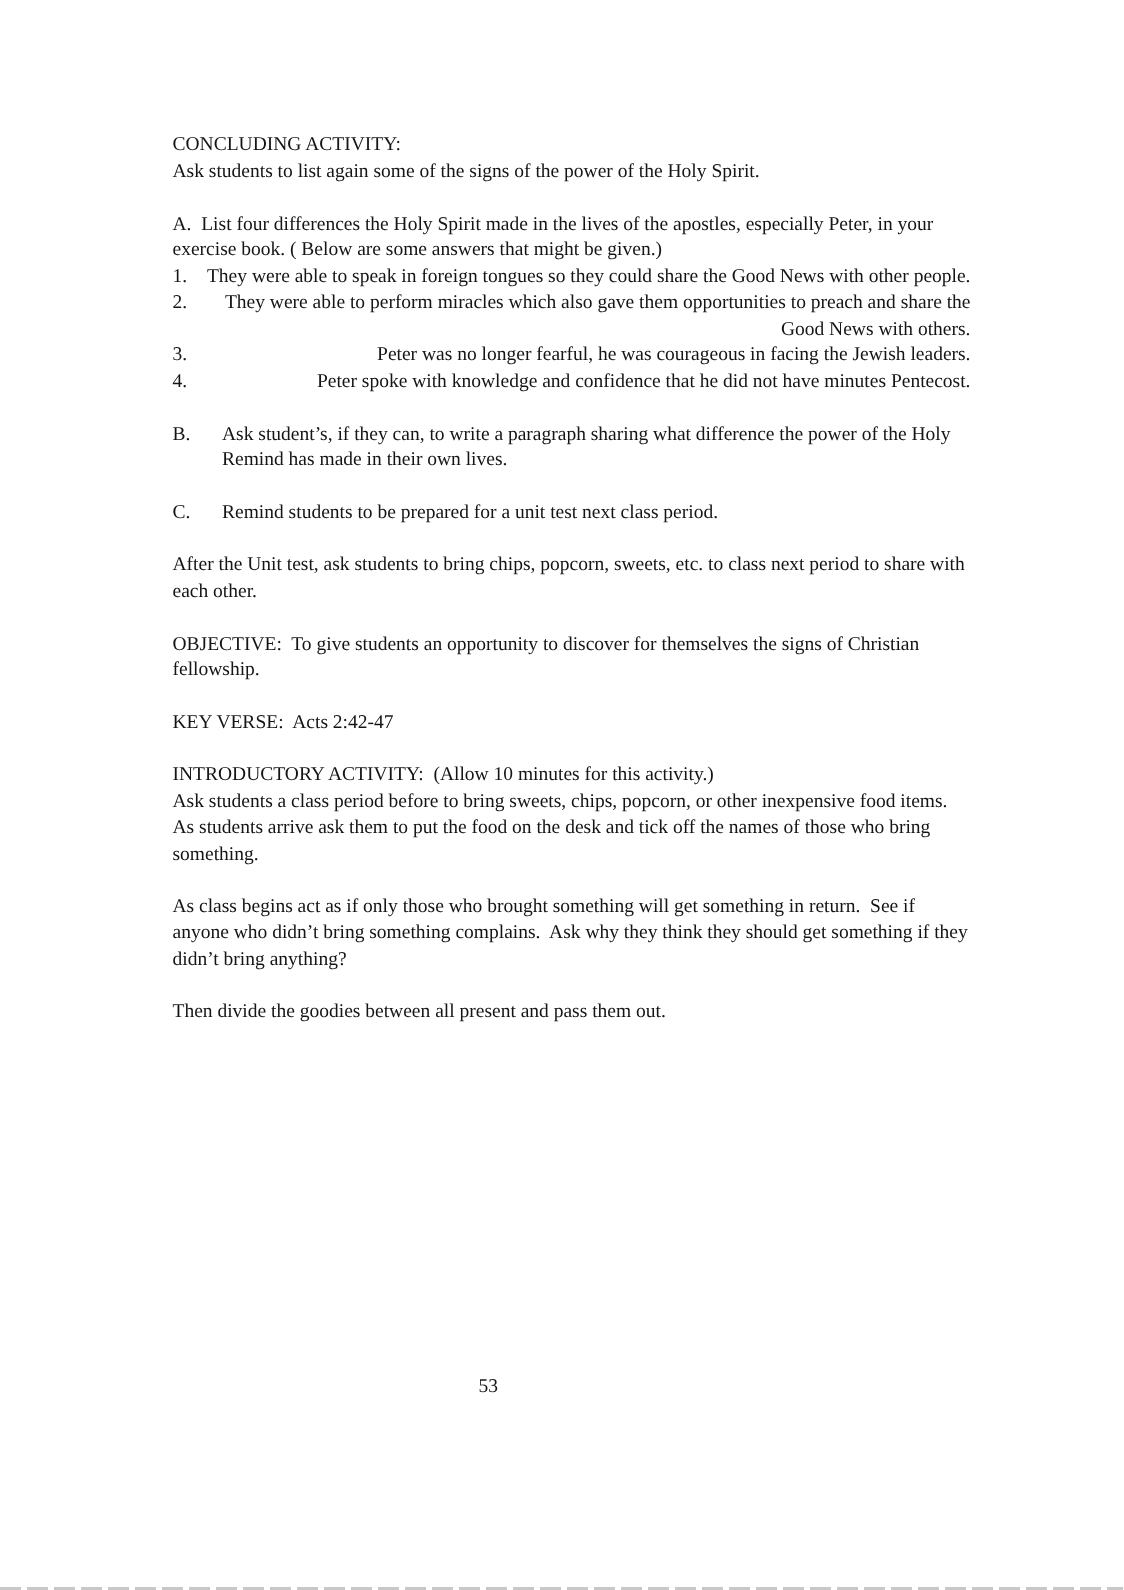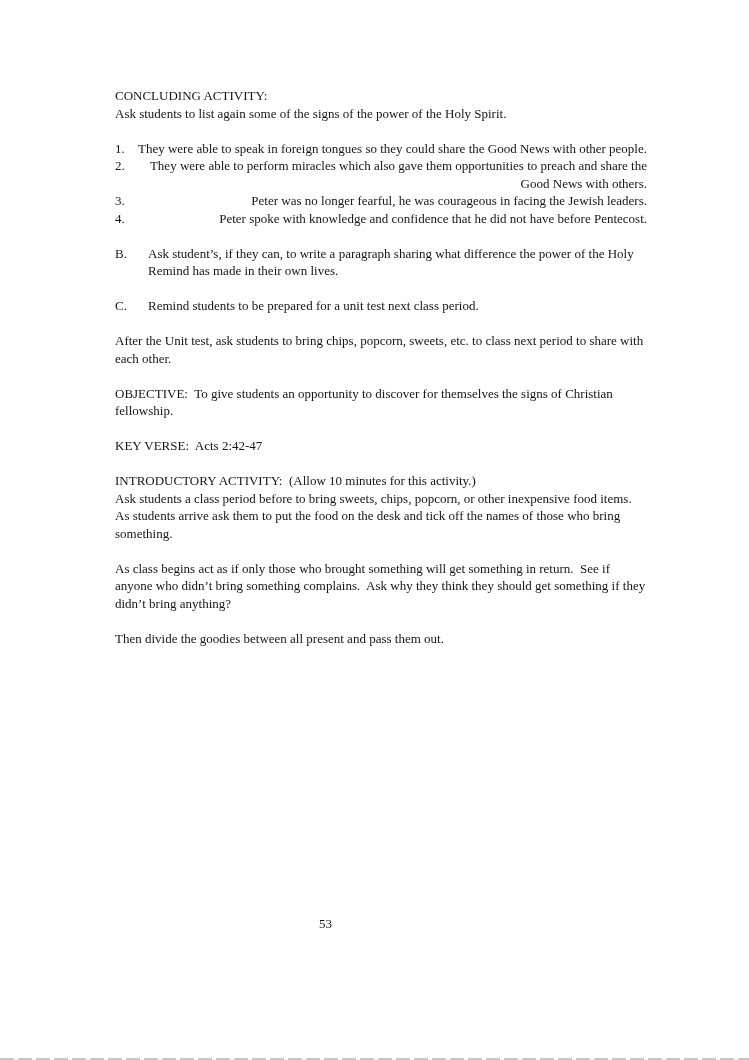--- a/index.html
+++ b/index.html
@@ -81,37 +81,38 @@
 </head>
 <body>
 
 <div class="page">
   <div class="content">
 
     <div class="para tight">CONCLUDING ACTIVITY:</div>
     <div class="para">Ask students to list again some of the signs of the power of the Holy Spirit.</div>
 
 
+    <div class="para tight">A.  List four differences the Holy Spirit made in the lives of the apostles, especially Peter, in your exercise book. ( Below are some answers that might be given.)</div>
 
     <div class="list">
       <div class="list-item">
         <span class="num">1.</span>
         <span class="txt">They were able to speak in foreign tongues so they could share the Good News with other people.</span>
       </div>
       <div class="list-item">
         <span class="num">2.</span>
         <span class="txt">They were able to perform miracles which also gave them opportunities to preach and share the Good News with others.</span>
       </div>
       <div class="list-item">
         <span class="num">3.</span>
         <span class="txt">Peter was no longer fearful, he was courageous in facing the Jewish leaders.</span>
       </div>
       <div class="list-item">
         <span class="num">4.</span>
-        <span class="txt">Peter spoke with knowledge and confidence that he did not have before Pentecost.</span>
+        <span class="txt">Peter spoke with knowledge and confidence that he did not have minutes Pentecost.</span>
       </div>
     </div>
 
     <div class="hang">
       <span class="lbl">B.</span>
       <span class="txt">Ask student’s, if they can, to write a paragraph sharing what difference the power of the Holy Remind has made in their own lives.</span>
     </div>
 
     <div class="hang">
       <span class="lbl">C.</span>

